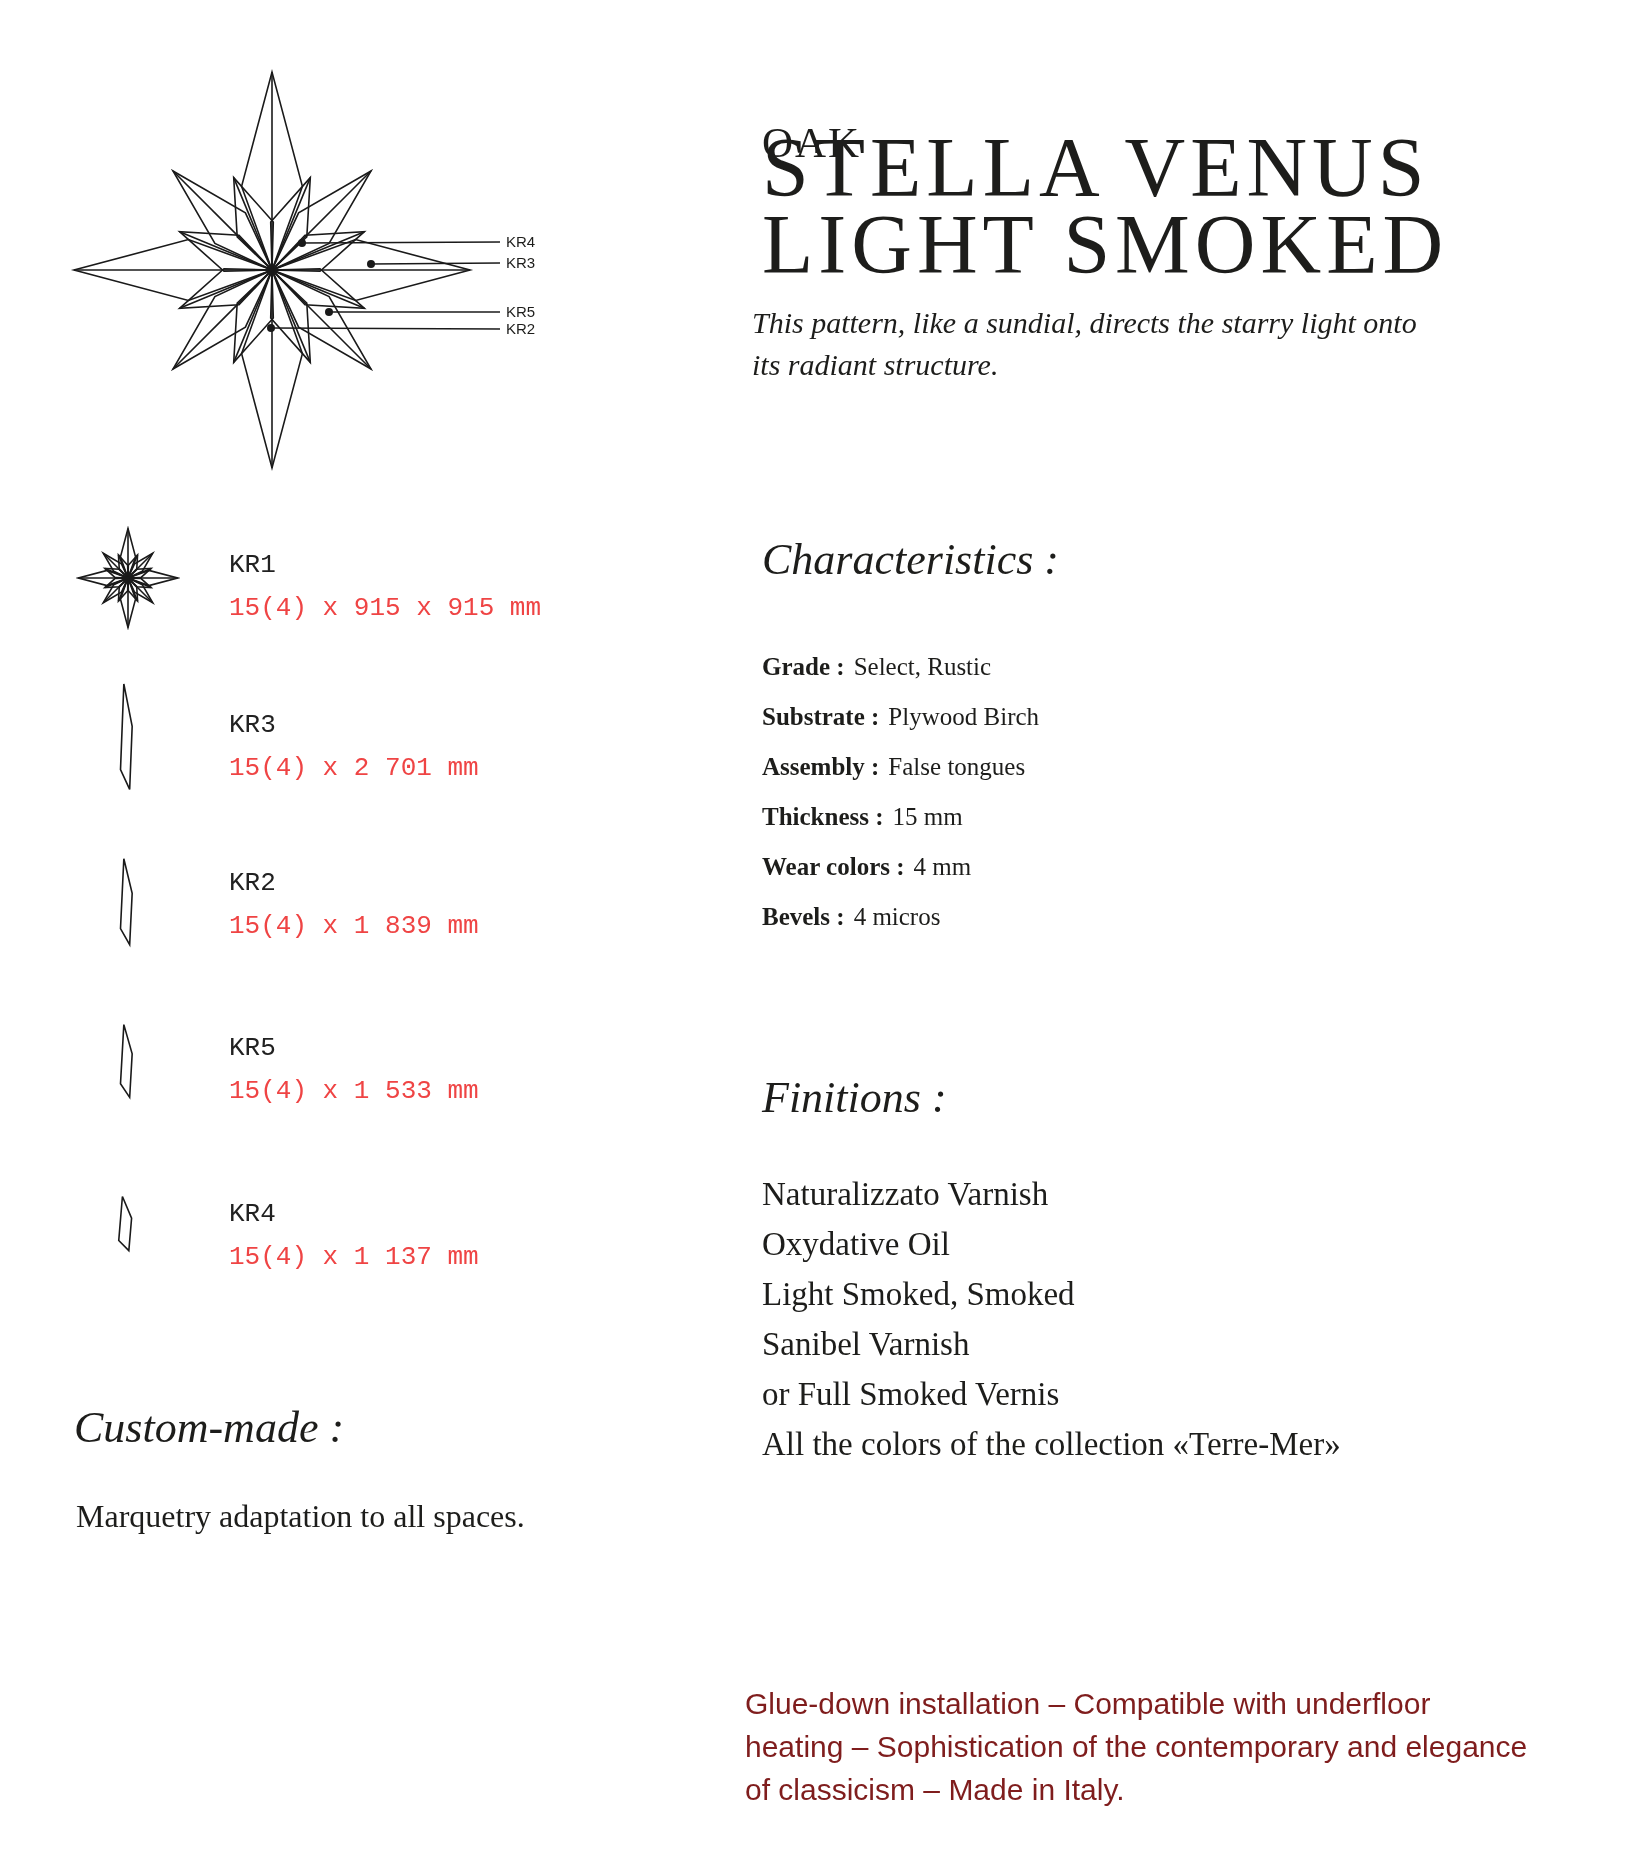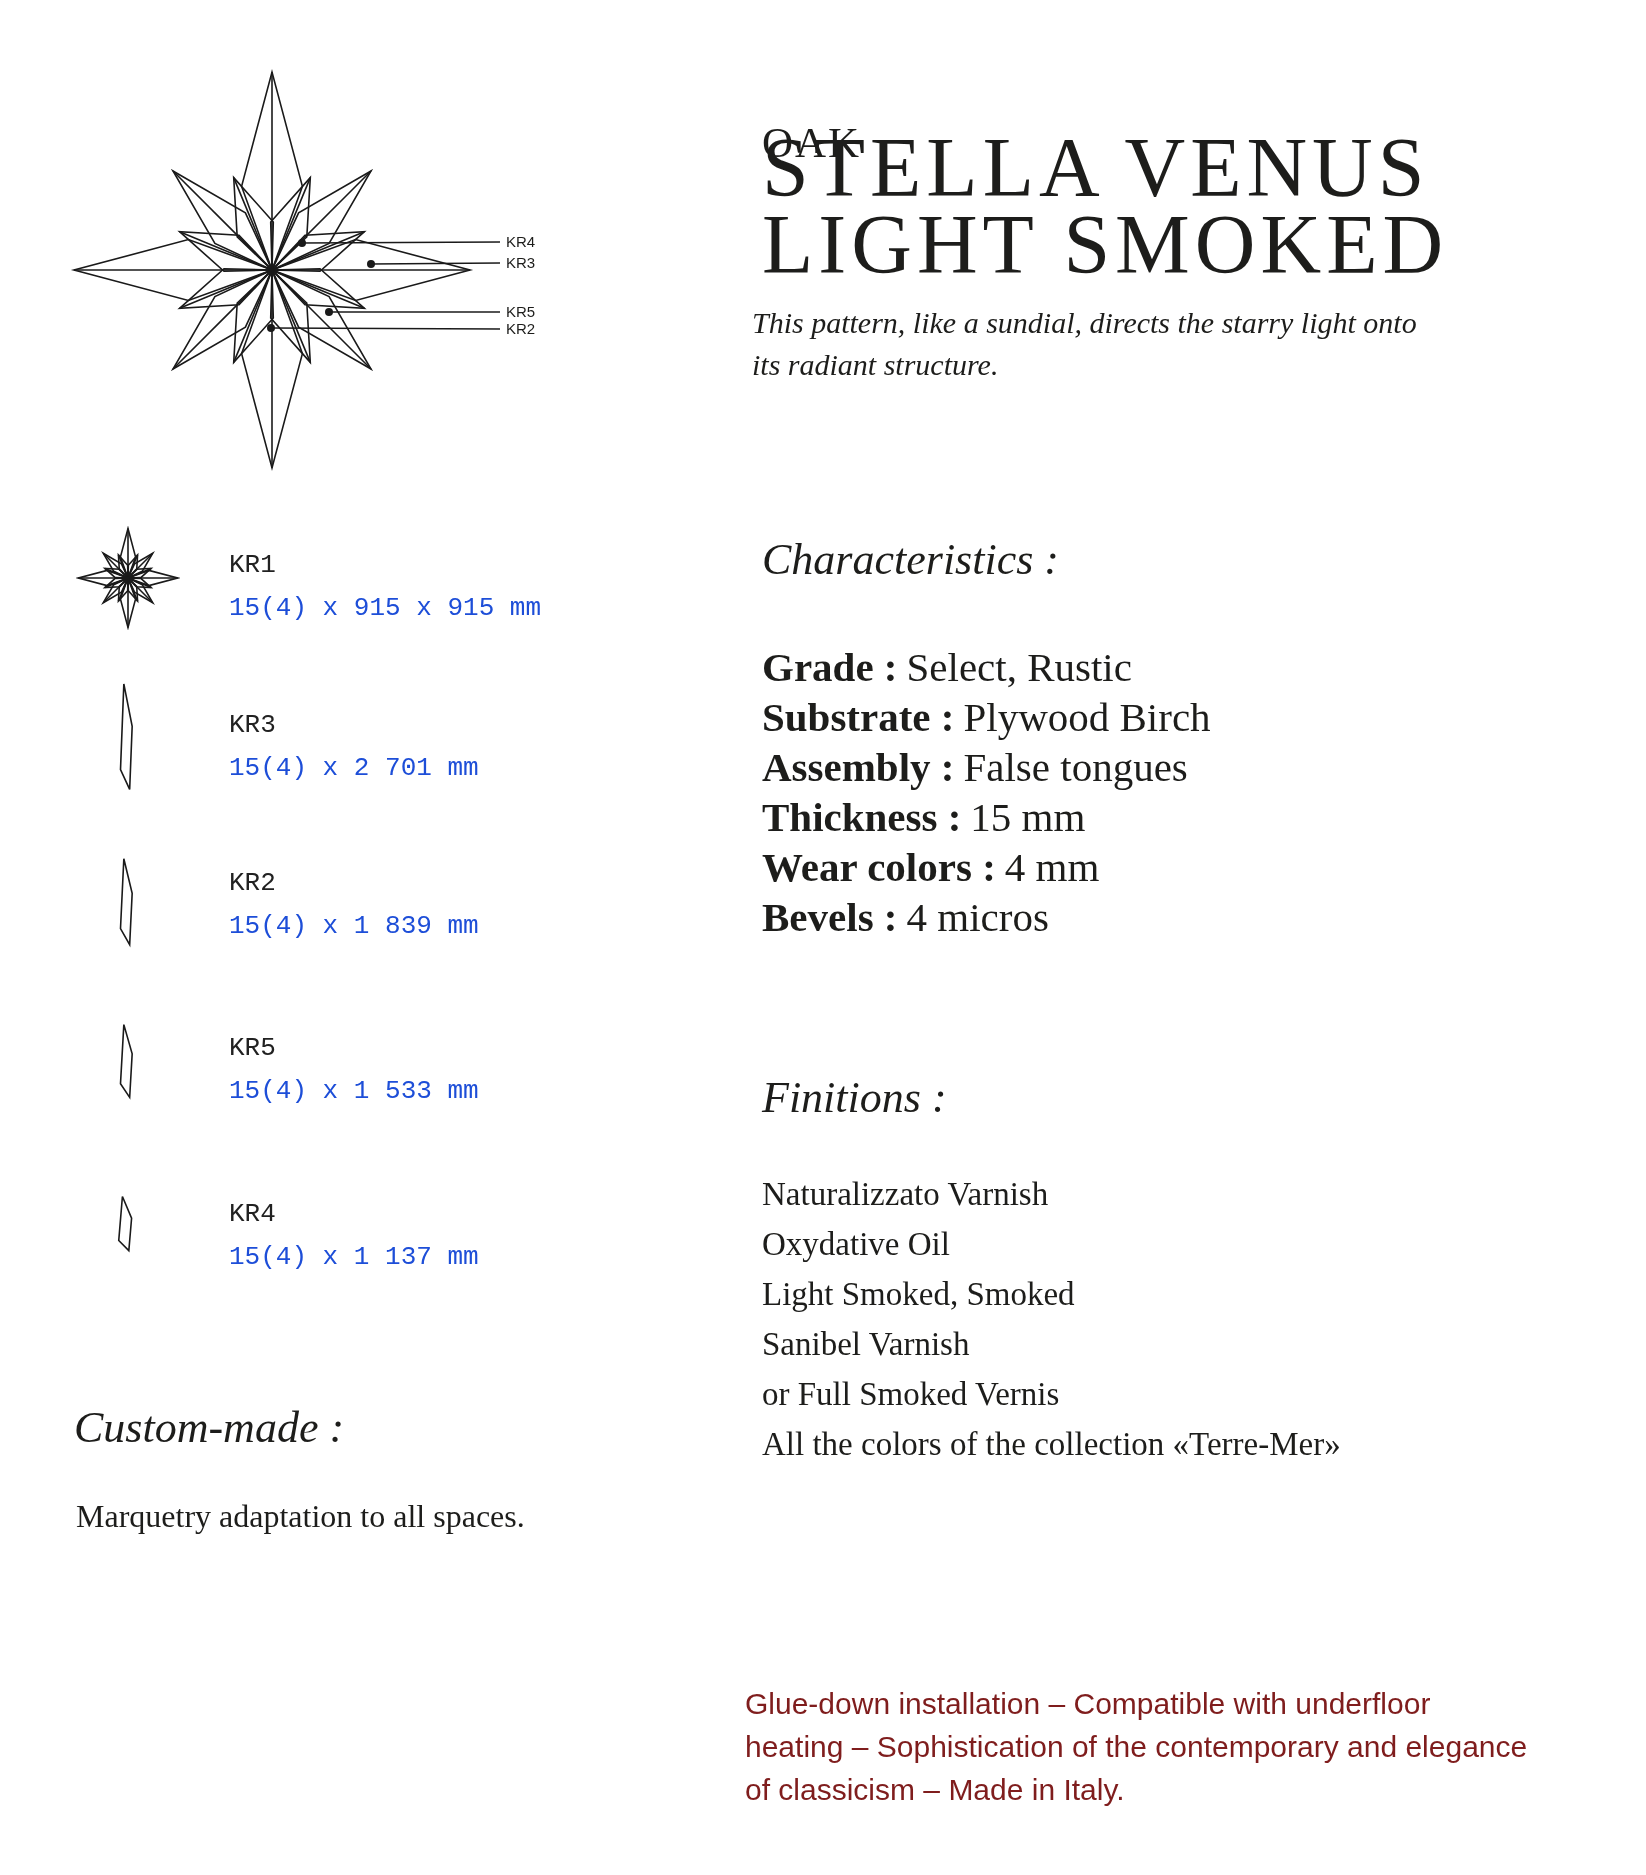--- a/index.html
+++ b/index.html
@@ -17,29 +17,29 @@
   .title-line2{left:762px;top:203px;font-size:84px;letter-spacing:5px;line-height:1;}
   .subtitle{
     left:752px;top:302px;font-size:30px;font-style:italic;line-height:42px;
   }
   
   .section-heading{font-style:italic;font-size:44px;line-height:1;}
   .h-characteristics{left:762px;top:538px;}
   .h-finitions{left:762px;top:1076px;}
   .h-custom{left:74px;top:1406px;}
   
-  .specs{left:762px;top:642px;font-size:41px;line-height:50px;}
+  .specs{left:762px;top:642px;font-size:25px;line-height:50px;}
   .spec-label{font-weight:700;margin-right:9px;}
   .finitions-list{left:762px;top:1169px;font-size:33px;line-height:50px;}
   .custom-text{left:76px;top:1496px;font-size:32px;line-height:1.3;}
   
   .comp-text{font-family:Liberation Mono, monospace;
     font-size:26px;line-height:43px;color:#212121;left:229px;}
   .comp-id{display:block;}
-  .comp-dim{display:block;color:#1d4ed8;}
+  .comp-dim{display:block;color:#ef4444;}
   
   .footer{
     left:745px;top:1682px;font-family:"Liberation Sans","DejaVu Sans",sans-serif;
     font-size:30px;line-height:43px;color:#7f1d1d;
   }
   
   .diagram-svg{left:40px;top:40px;}
   .callout-label{
     font-family:"Liberation Sans","DejaVu Sans",sans-serif;
     font-size:15px;fill:#1d1d1b;

